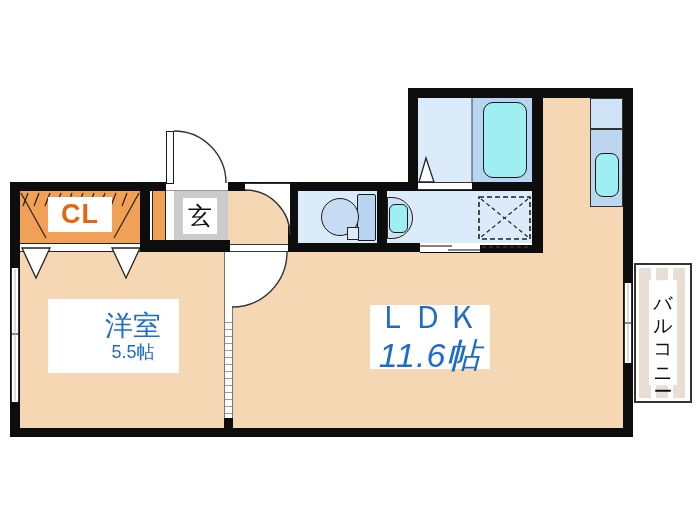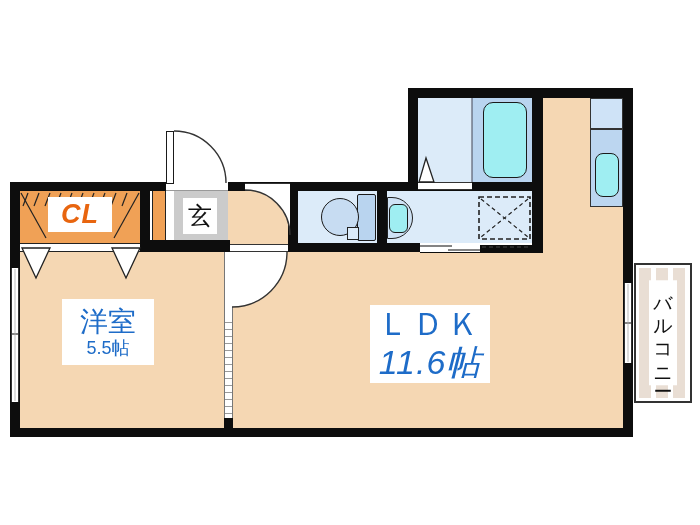--- a/index.html
+++ b/index.html
@@ -129,30 +129,30 @@
         <line x1="139" y1="193" x2="114" y2="238"></line>
     </g>
 
     <line x1="11" y1="334" x2="19" y2="334" stroke="#333" stroke-width="1.2"></line>
     <line x1="15" y1="269" x2="15" y2="401" stroke="#aaa" stroke-width="0.8"></line>
     <line x1="624" y1="323" x2="632" y2="323" stroke="#333" stroke-width="1.2"></line>
     <line x1="628" y1="284" x2="628" y2="362" stroke="#aaa" stroke-width="0.8"></line>
   </svg>
 
   <div class="label" style="left:48px;top:197px;width:64px;height:35px;">
-    <span style="color:#e8650f;font-size:27px;font-weight:bold;letter-spacing:1px;font-style:italic;">CL</span>
+    <span style="color:#e8650f;font-size:27px;font-weight:bold;letter-spacing:1px;">CL</span>
   </div>
 
   <div class="label" style="left:183px;top:198px;width:34px;height:36px;">
     <span style="color:#111;font-size:24px;">玄</span>
   </div>
 
-  <div class="label" style="left:62px;top:299px;width:92px;height:66px;">
+  <div class="label" style="left:48px;top:299px;width:92px;height:74px;padding-left:39px;">
     <span class="label-blue" style="font-size:28px;">洋室</span>
     <span class="label-blue" style="font-size:18px;">5.5帖</span>
   </div>
 
-  <div class="label" style="left:370px;top:305px;width:120px;height:78px;">
+  <div class="label" style="left:370px;top:305px;width:120px;height:64px;">
     <span class="label-blue" style="font-size:32px;letter-spacing:3px;">ＬＤＫ</span>
     <span class="label-blue" style="font-size:34px;letter-spacing:1px;font-style:italic;">11.6帖</span>
   </div>
 
 </div>
 
 </body></html>

